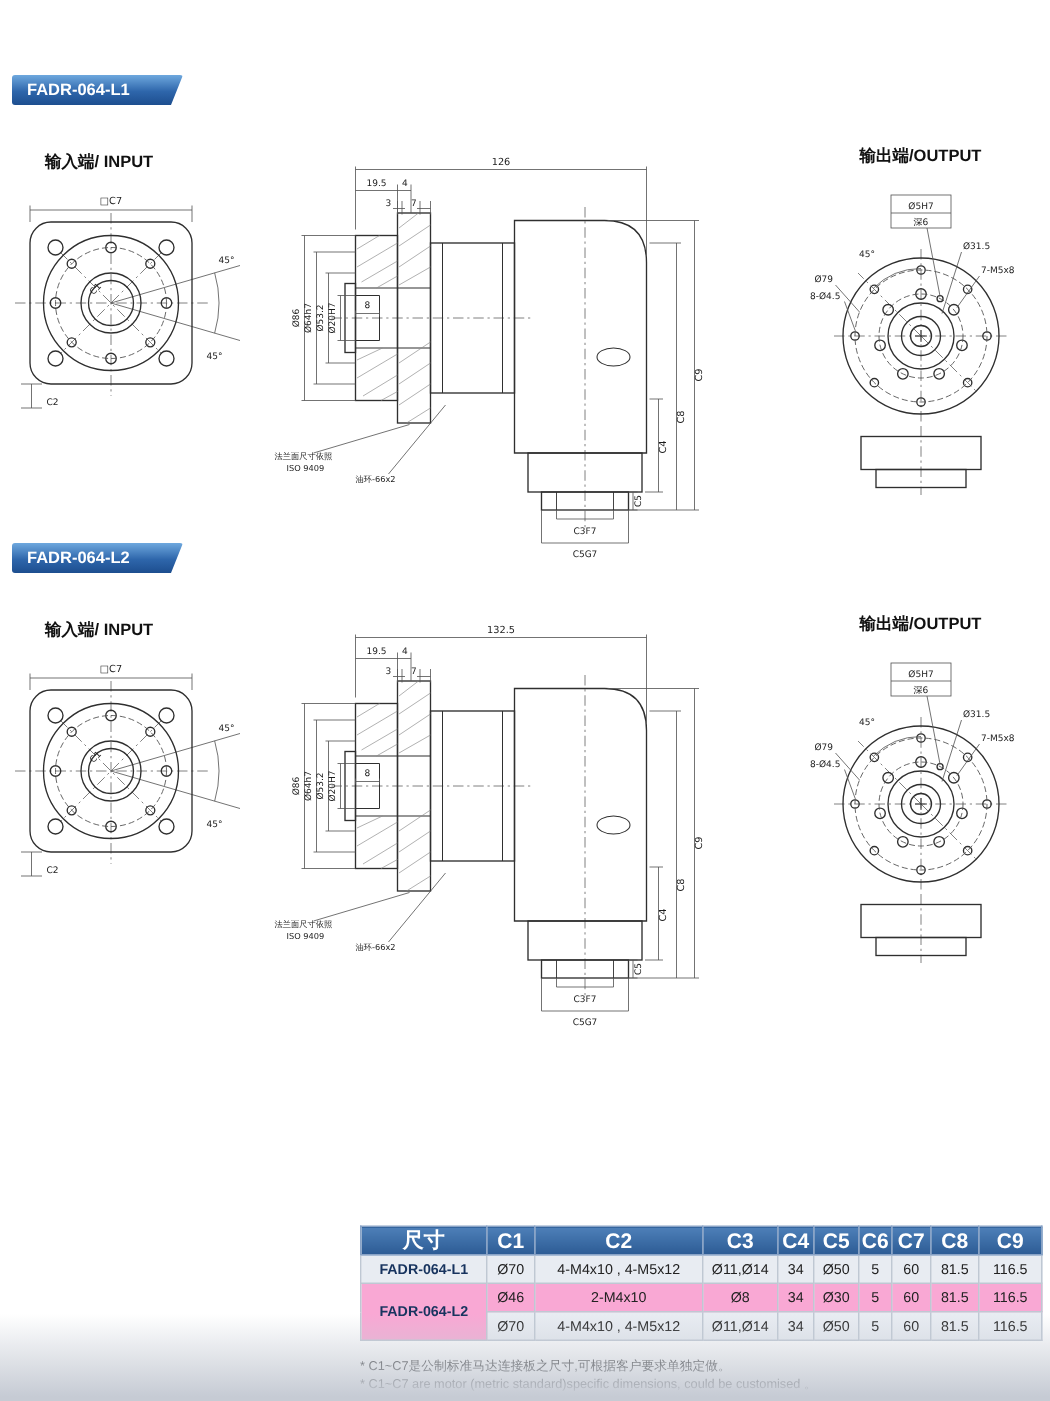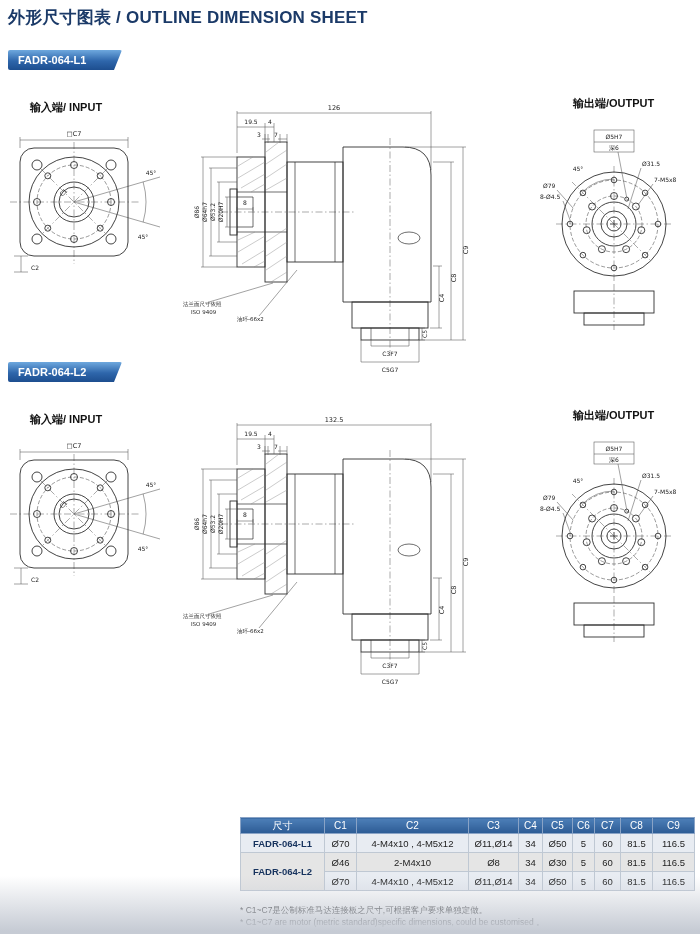--- a/index.html
+++ b/index.html
@@ -11,35 +11,34 @@
            background:linear-gradient(180deg,#6ea8de 0%,#2e66ab 55%,#1d4e8f 100%);
            color:#fff; font-size:11px; font-weight:bold; line-height:20px; padding-left:10px;
            clip-path:polygon(0 0,100% 0,calc(100% - 8px) 100%,0 100%); border-radius:2px; }
   .section { position:absolute; left:0; width:660px; height:310px;text-align:right; }
   .io-label { position:absolute; font-size:11px; font-weight:bold; color:#111; }
   .io-label.in { left:30px; top:4px; }
   .io-label.out { left:573px; top:0; }
   .drawing { position:absolute; }
   svg text { fill:#1c1c1c; font-family:"DejaVu Sans", sans-serif; }
   .dim-table { position:absolute; left:240px; top:817px; width:454px; border-collapse:collapse; table-layout:fixed; font-size:9.5px; }
-  .dim-table th { background:linear-gradient(180deg,#4d7fb8,#2c5b94); color:#fff; font-weight:normal; height:16px; border:1px solid #89a3c6; font-size:10px; }
+  .dim-table th { background:linear-gradient(180deg,#4d7fb8,#2c5b94); color:#fff; font-weight:bold; height:16px; border:1px solid #89a3c6; font-size:14px; }
   .dim-table td { height:19px; text-align:center; border:1px solid #bfc8d3; color:#222; }
   .dim-table td.model { font-weight:bold; color:#17335e; }
   tr.row-a td { background:#e8ecf2; }
-  tr.row-b td { background:#e5e5e5; }
+  tr.row-b td { background:#f9a8d4; }
   .footnote { position:absolute; left:240px; font-size:8.5px; color:#222; }
   .bottom-fade { position:absolute; left:0; bottom:0; width:700px; height:58px;
                  background:linear-gradient(180deg, rgba(198,203,212,0) 0%, #c6cbd4 95%); }
 </style>
 </head>
 <body>
 
 <div class="page">
 
-  <div class="title">外形尺寸图表 / OUTLINE DIMENSION SHEET</div>
 
   <div class="badge" style="top:50px">FADR-064-L1</div>
 
   <div class="section" style="top:96px">
     <div class="io-label in">输入端/ INPUT</div>
     <div class="io-label out">输出端/OUTPUT</div>
 
     <svg class="drawing" style="left:8px;top:18px" width="165" height="215" viewBox="0 0 165 215">
       <g stroke="#555" stroke-width="0.55" fill="none">
         <path d="M12,34 V23 M120,34 V23 M12,26 H120"></path>

